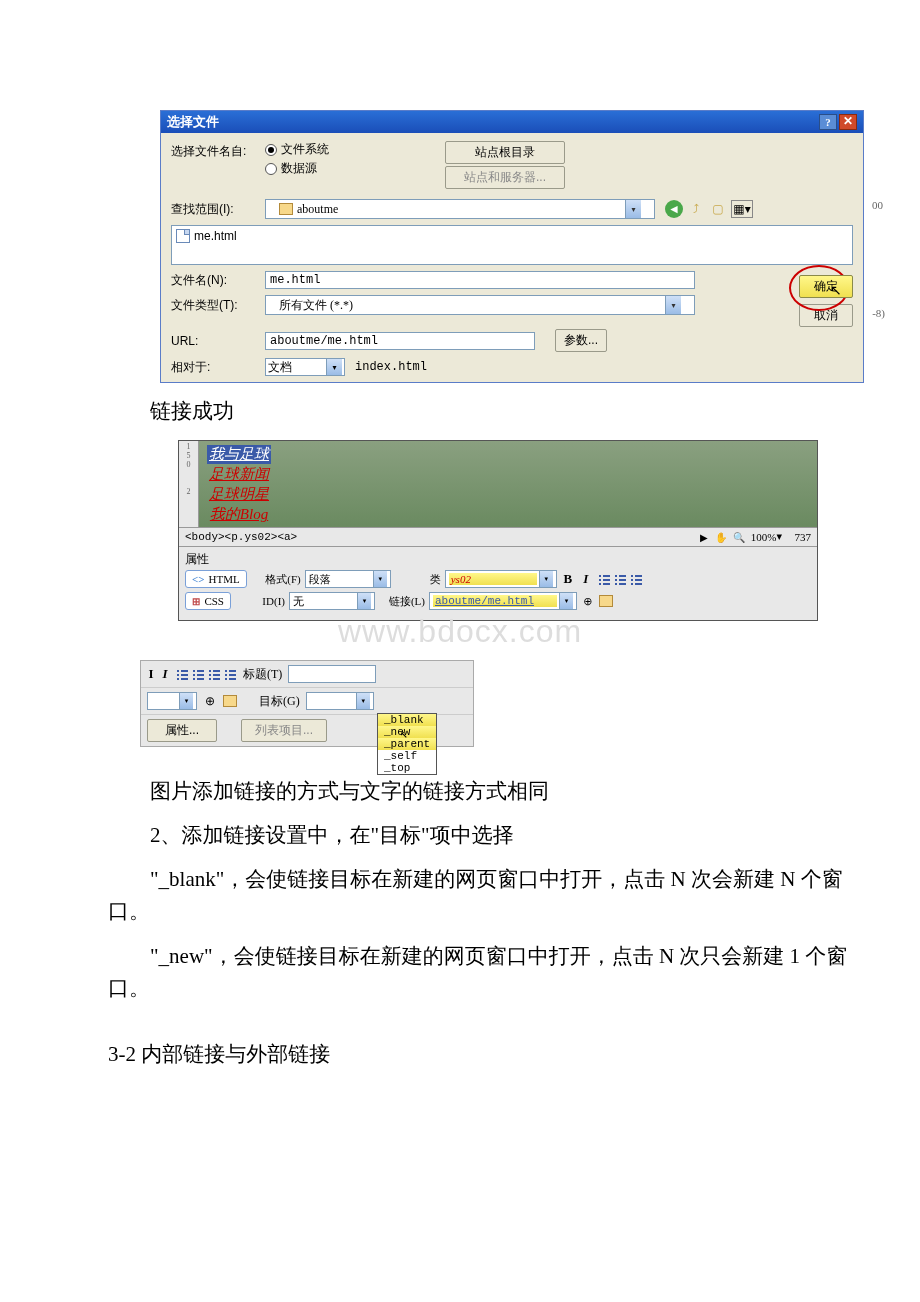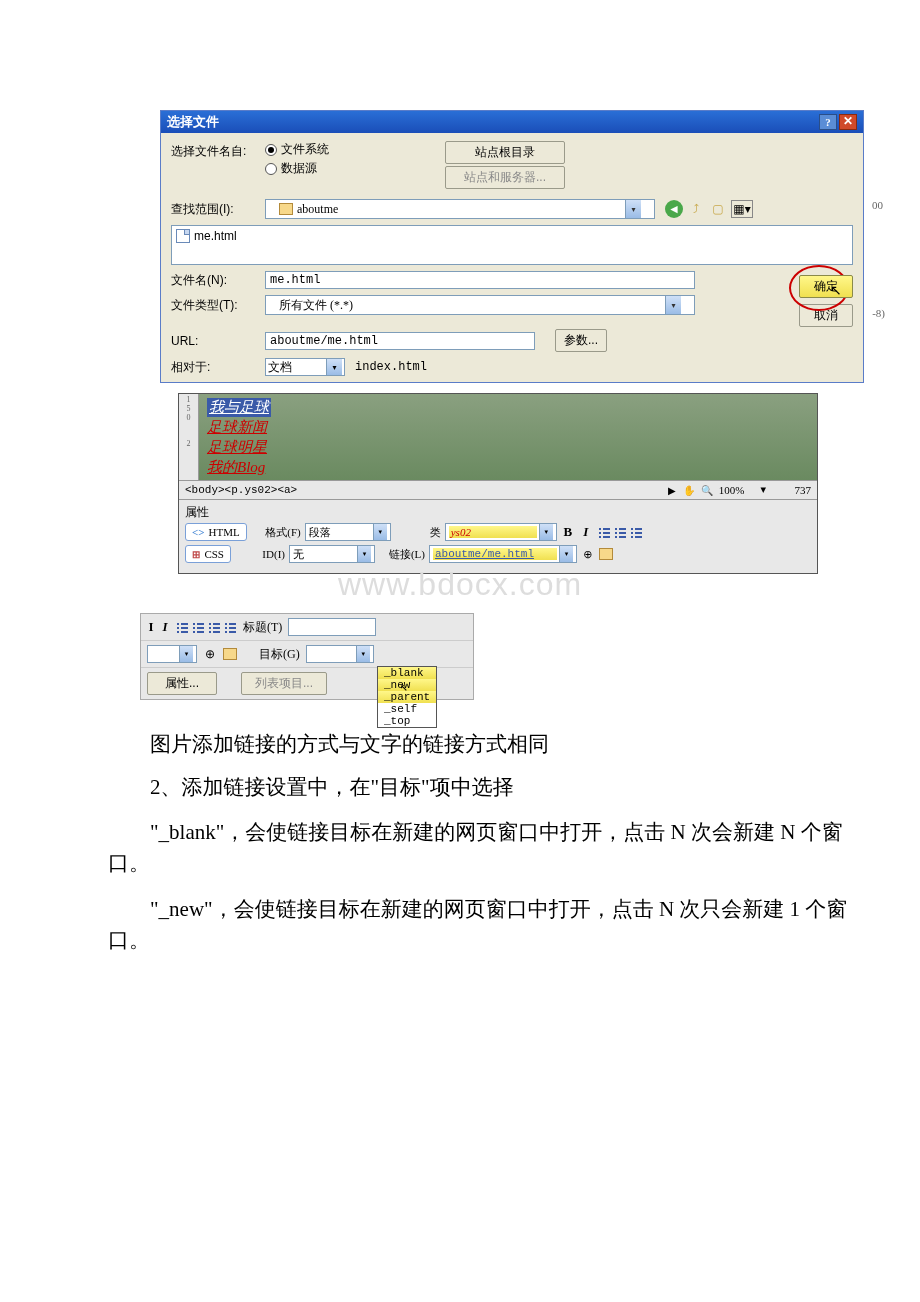--- a/index.html
+++ b/index.html
@@ -240,36 +240,36 @@
     color:#666;
     padding-top:2px;
     text-align:center;
     line-height:1.1;
   }
   .links-list {
     padding: 4px 8px;
     font-family: "KaiTi","楷体", serif;
     font-size: 15px;
   }
-  .links-list .lk { color:#c00; text-decoration:underline; font-style:italic; margin-bottom:1px; }
+  .links-list .lk { color:#c00; text-decoration:underline; font-style:italic; margin-bottom:1px;text-align:center; }
   .links-list .lk.active { background:#3a5aa8; color:#fff; padding:0 2px; }
   .tagpath {
     background:#e8e8e8;
     border-top:1px solid #999;
     border-bottom:1px solid #999;
     padding: 2px 6px;
     font-size:11px;
     display:flex;
     align-items:center;
   }
   .tagpath .tp { font-family:"Courier New",monospace; }
   .tagpath .spacer { flex:1; }
   .zoomicons { display:flex; gap:4px; align-items:center; }
   .zi { width:14px; height:14px; display:flex; align-items:center; justify-content:center; font-size:10px; }
-  .zoomval { display:flex; align-items:center; gap:16px; margin-left:4px; }
+  .zoomval { display:flex; align-items:center; gap:0; margin-left:4px; }
   .props {
     background:#e8e8e8;
     padding:2px 6px 6px 6px;
   }
   .props-title {
     font-size:12px; padding:2px 0;
   }
   .props-row {
     display:flex;
     align-items:center;
@@ -450,20 +450,21 @@
           <span>确定</span>
           <span class="cursor">↖</span>
         </span>
         <button class="btn-xp cancel-btn">取消</button>
       </div>
     </div>
     <div class="edge-bits">00</div>
     <div class="edge-bits2">-8)</div>
   </div>
 
+  <p class="para">链接成功</p>
 
   <div class="screenshot2">
     <div class="sc2-top">
       <div class="ruler">
         <div style="white-space:pre-line">1
 5
 0</div>
         <div style="margin-top:18px">2</div>
       </div>
       <div class="links-list">
@@ -573,14 +574,15 @@
       <div class="opt">_self</div>
       <div class="opt">_top</div>
       <span class="cursor2">↖</span>
     </div>
   </div>
 
   <p class="para" style="margin-top:30px">图片添加链接的方式与文字的链接方式相同</p>
   <p class="para">2、添加链接设置中，在"目标"项中选择</p>
   <p class="para-indent">"_blank"，会使链接目标在新建的网页窗口中打开，点击 N 次会新建 N 个窗口。</p>
   <p class="para-indent">"_new"，会使链接目标在新建的网页窗口中打开，点击 N 次只会新建 1 个窗口。</p>
+  <p class="para-indent2">3-2 内部链接与外部链接</p>
 
 </div>
 
 </body></html>

